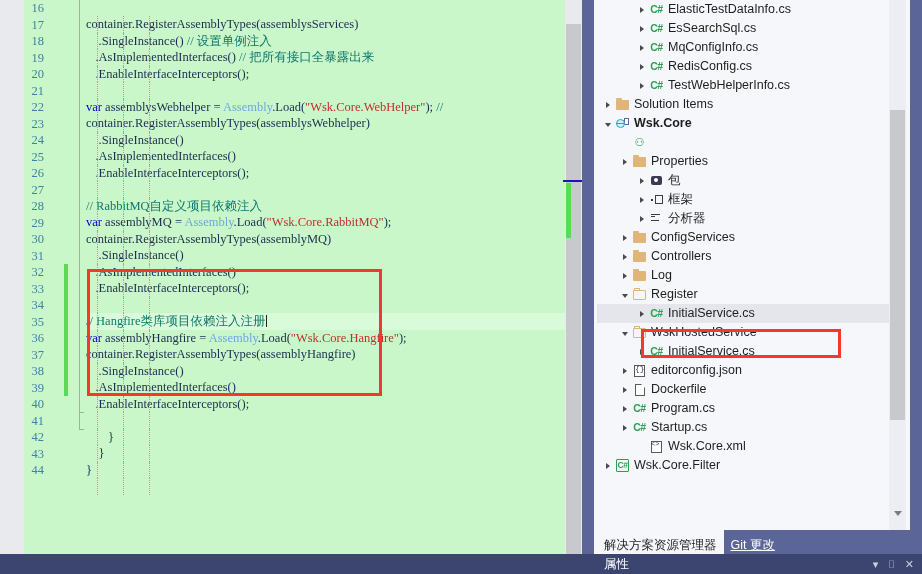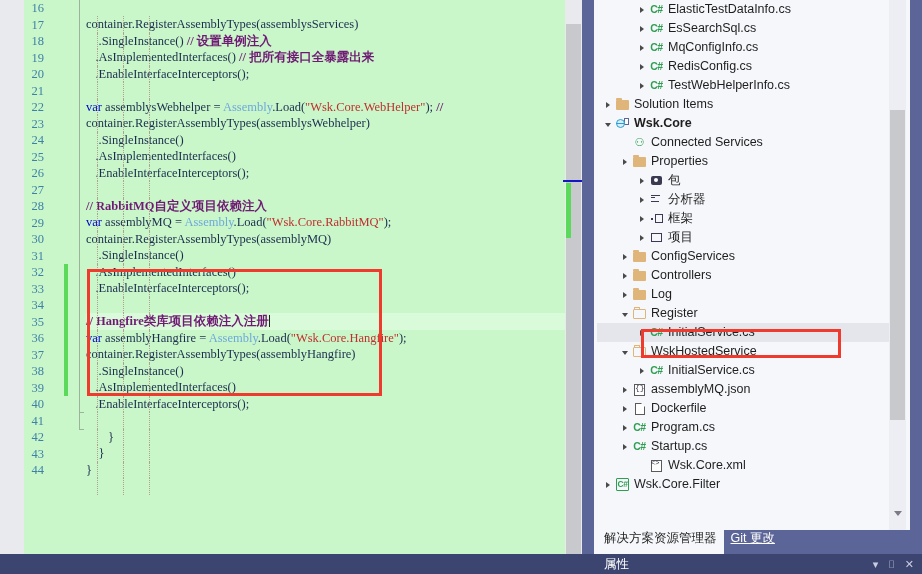--- a/index.html
+++ b/index.html
@@ -48,21 +48,21 @@
   .cl.cur{background:#d9fbd9;}
   
   .guide{position:absolute;top:0;width:0;border-left:1px dotted #b3a08e;height:100%;}
   .g1{left:11px;}
   .g2{left:37px;}
   .g3{left:63px;}
 
   .k-kw{color:#0000d0;}     
   .k-type{color:#6fa8dc;}   
   .k-str{color:#c03030;}    
-  .k-cmt{color:#701a75;font-weight:bold;}    
+  .k-cmt{color:#0f766e;}    
   .k-pln{color:#1c2d4f;}    
   .k-brace{color:#1c2d4f;}
 
   .caret{display:inline-block;width:1px;height:12px;background:#202020;vertical-align:-2px;}
 
   
   .redbox-code{
     position:absolute;left:87px;top:269px;width:295px;height:127px;
     border:3px solid #ef3a2d;box-sizing:border-box;pointer-events:none;
   }
@@ -206,21 +206,21 @@
   .tri-down{width:0;height:0;border-top:5px solid #7b7b85;border-left:4.5px solid transparent;border-right:4.5px solid transparent;}
   #se-rightpad{position:absolute;left:309px;top:0;width:4px;height:530px;background:#f6f7fb;}
   #se-rightbar{position:absolute;left:313px;top:0;width:12px;height:574px;background:#5b6597;}
 
   
   #tabstrip{
     position:absolute;left:0;top:530px;width:313px;height:24px;background:#5b6597;
     display:flex;align-items:stretch;
   }
   .setab{
-    display:flex;align-items:flex-start;padding:0 7px;font-size:12.5px;
+    display:flex;align-items:flex-end;padding:0 7px;font-size:12.5px;
   }
   .setab.active{background:#f6f7fb;color:#1e1e1e;}
   .setab.inactive{color:#ffffff;text-decoration:underline;}
 
   
   #props{
     position:absolute;left:0;top:554px;width:922px;height:20px;background:#3c4570;
     display:flex;align-items:center;
   }
   #props-left{
@@ -370,80 +370,69 @@
             </span>
           </span>
           <span class="tlabel bold">Wsk.Core</span>
         </div>
         <div class="trow">
           <span style="width: 21px; flex: 0 0 auto;"></span>
           <span class="tw"></span>
           <span class="ic">
             <span class="i-conn">⚇</span>
           </span>
-          <span class="tlabel">Connected Services</span>
         </div>
         <div class="trow">
           <span style="width: 21px; flex: 0 0 auto;"></span>
           <span class="tw">
             <span class="arrow-c"></span>
           </span>
           <span class="ic">
             <span class="i-folder"></span>
           </span>
           <span class="tlabel">Properties</span>
         </div>
         <div class="trow">
           <span style="width: 38px; flex: 0 0 auto;"></span>
           <span class="tw">
             <span class="arrow-c"></span>
           </span>
           <span class="ic">
             <span class="i-pkg"></span>
           </span>
           <span class="tlabel">包</span>
+        </div>
+        <div class="trow">
+          <span style="width: 38px; flex: 0 0 auto;"></span>
+          <span class="tw">
+            <span class="arrow-c"></span>
+          </span>
+          <span class="ic">
+            <span class="i-fw">
+              <span class="bx"></span>
+              <span class="dt"></span>
+            </span>
+          </span>
+          <span class="tlabel">框架</span>
         </div>
         <div class="trow">
           <span style="width: 38px; flex: 0 0 auto;"></span>
           <span class="tw">
             <span class="arrow-c"></span>
           </span>
           <span class="ic">
             <span class="i-ana">
               <i style="top: 0px; width: 9px;"></i>
               <i style="top: 2px; width: 4px;"></i>
               <i style="top: 6px; width: 8px;"></i>
             </span>
           </span>
           <span class="tlabel">分析器</span>
         </div>
         <div class="trow">
-          <span style="width: 38px; flex: 0 0 auto;"></span>
-          <span class="tw">
-            <span class="arrow-c"></span>
-          </span>
-          <span class="ic">
-            <span class="i-fw">
-              <span class="bx"></span>
-              <span class="dt"></span>
-            </span>
-          </span>
-          <span class="tlabel">框架</span>
-        </div>
-        <div class="trow">
-          <span style="width: 38px; flex: 0 0 auto;"></span>
-          <span class="tw">
-            <span class="arrow-c"></span>
-          </span>
-          <span class="ic">
-            <span class="i-rect"></span>
-          </span>
-          <span class="tlabel">项目</span>
-        </div>
-        <div class="trow">
           <span style="width: 21px; flex: 0 0 auto;"></span>
           <span class="tw">
             <span class="arrow-c"></span>
           </span>
           <span class="ic">
             <span class="i-folder"></span>
           </span>
           <span class="tlabel">ConfigServices</span>
         </div>
         <div class="trow">
@@ -507,21 +496,21 @@
           <span class="tlabel">InitialService.cs</span>
         </div>
         <div class="trow">
           <span style="width: 21px; flex: 0 0 auto;"></span>
           <span class="tw">
             <span class="arrow-c"></span>
           </span>
           <span class="ic">
             <span class="i-json"></span>
           </span>
-          <span class="tlabel">assemblyMQ.json</span>
+          <span class="tlabel">editorconfig.json</span>
         </div>
         <div class="trow">
           <span style="width: 21px; flex: 0 0 auto;"></span>
           <span class="tw">
             <span class="arrow-c"></span>
           </span>
           <span class="ic">
             <span class="i-file"></span>
           </span>
           <span class="tlabel">Dockerfile</span>

